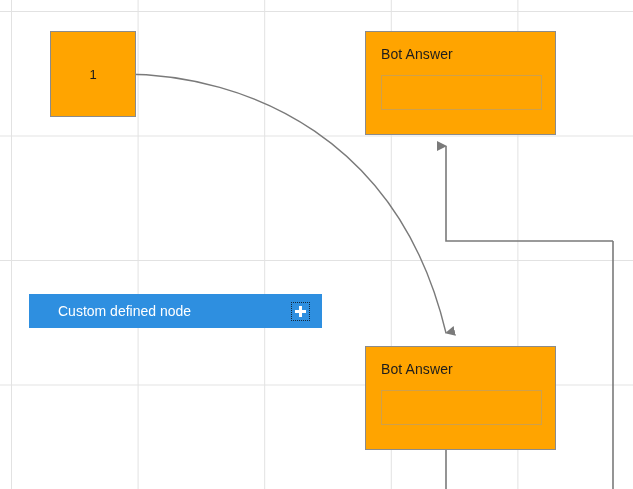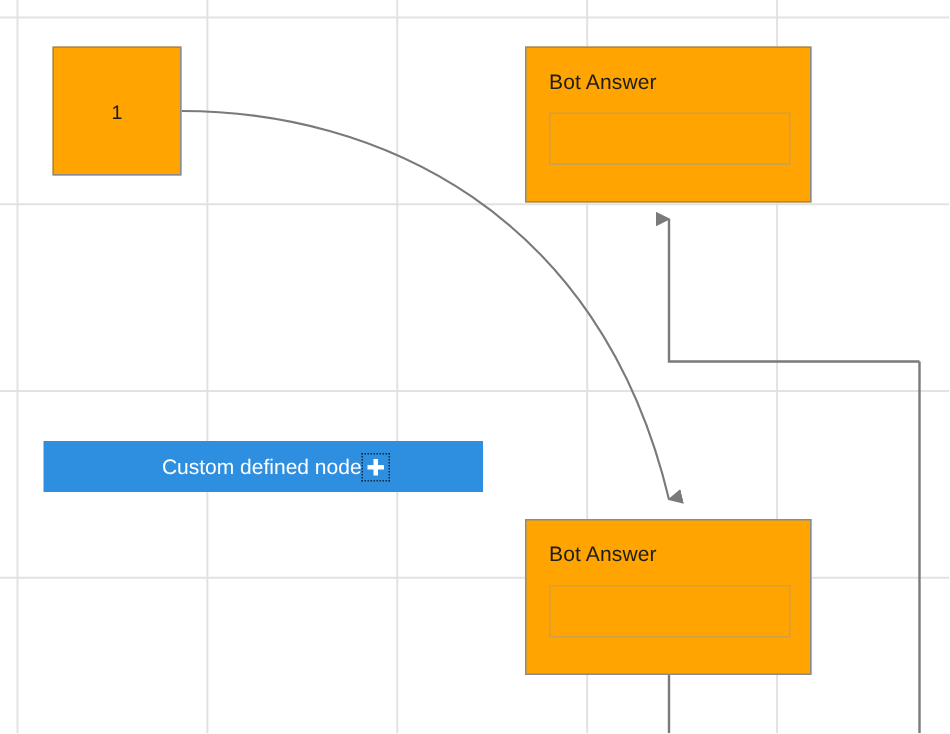--- a/index.html
+++ b/index.html
@@ -45,20 +45,21 @@
     height: 489px;
     pointer-events: none;
   }
 
   
   .node {
     position: absolute;
     box-sizing: border-box;
     background: #FFA400;
     border: 1px solid #8b8b8b;
+    margin-left: 15px;
   }
 
   .node-start {
     left: 35px;
     top: 31px;
     width: 86px;
     height: 86px;
     display: flex;
     align-items: center;
     justify-content: center;
@@ -99,21 +100,21 @@
   
   .custom-node-bar {
     position: absolute;
     left: 29px;
     top: 294px;
     width: 293px;
     height: 34px;
     background: #2E8FE0;
     display: flex;
     align-items: center;
-    justify-content: center;
+    justify-content: space-between;
     padding: 0 12px 0 29px;
     box-sizing: border-box;
     cursor: pointer;
   }
   .custom-node-label {
     font-size: 14px;
     color: #ffffff;
     line-height: 1;
     white-space: nowrap;
   }

